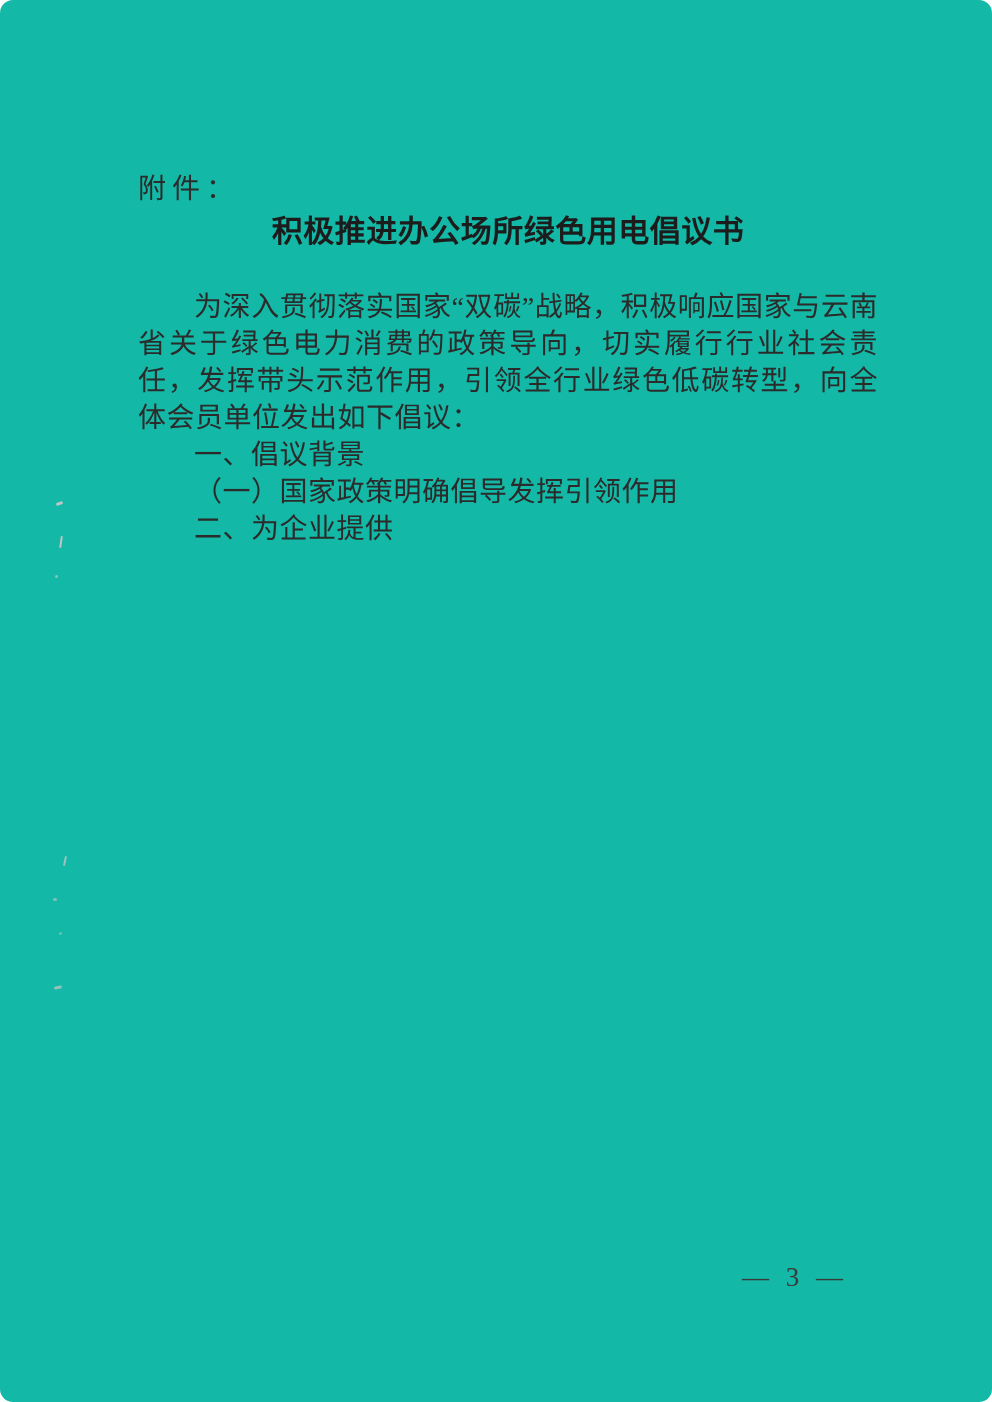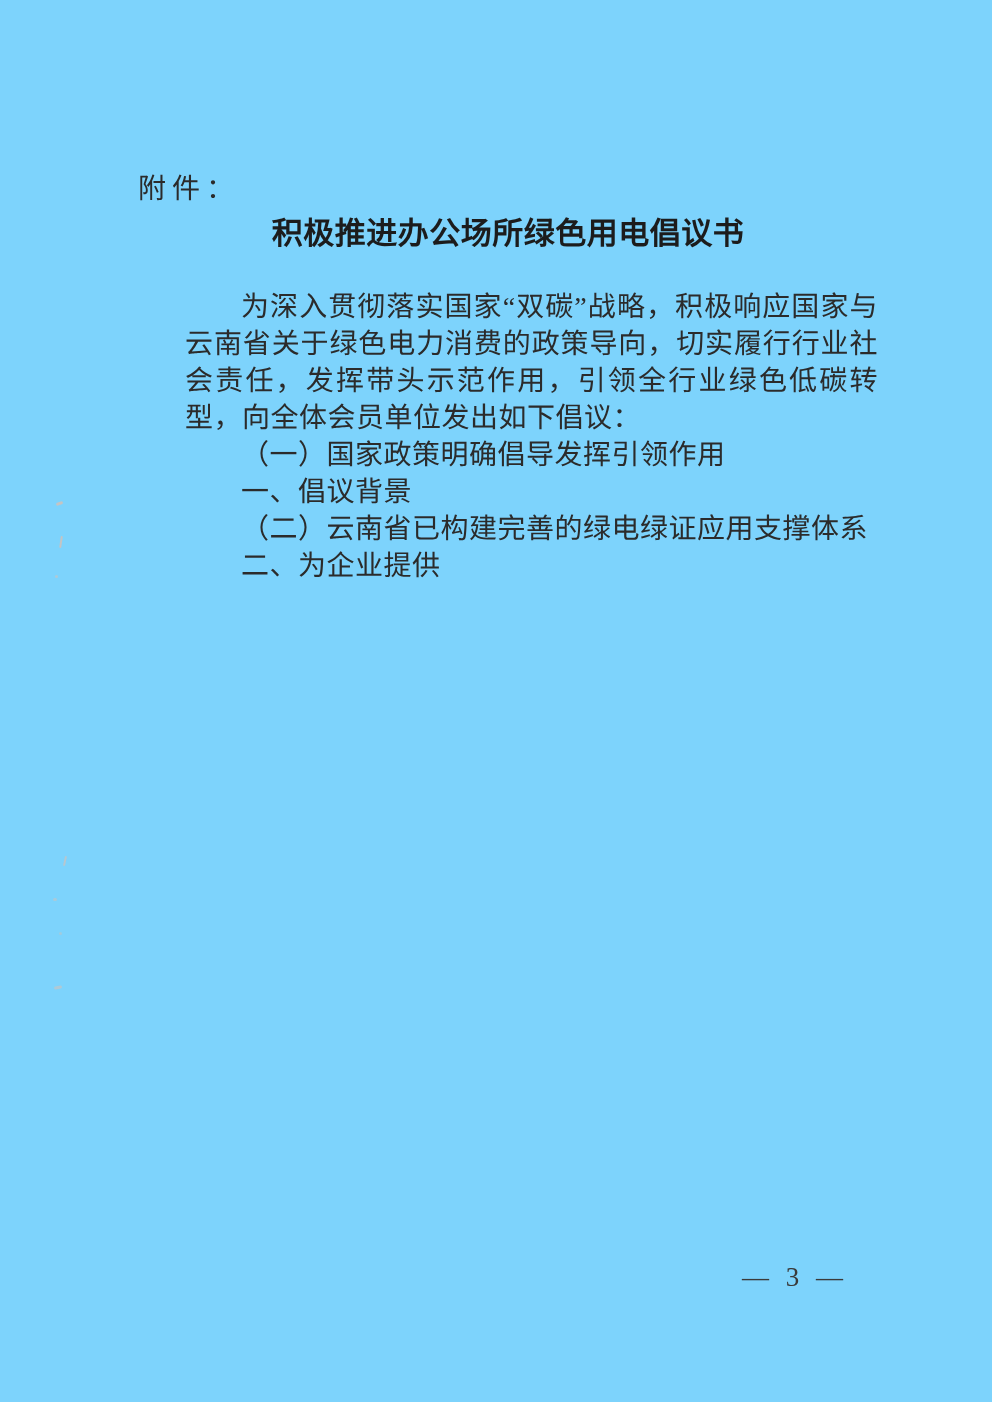--- a/index.html
+++ b/index.html
@@ -11,47 +11,47 @@
     width: 992px;
     height: 1402px;
     position: relative;
     overflow: hidden;
     font-family: "Liberation Serif", "DejaVu Serif", serif;
     color: #2b2b2b;
   }
   .page {
     position: absolute;
     inset: 0;
-    background: #7dd3fc;
+    background: #14b8a6;
+    border-radius: 13px;
   }
   .content {
     position: absolute;
     left: 138px;
     top: 172px;
     width: 740px;
   }
   .attachment-label {
     font-size: 28px;
     line-height: 34px;
     letter-spacing: 6px;
     color: #2b2b2b;
   }
   .doc-title {
     margin-top: 8px;
-    font-family: Liberation Sans, sans-serif;
+    font-family: Liberation Mono, monospace;
     font-weight: 700;
     font-size: 31px;
     line-height: 40px;
     text-align: center;
     color: #1c1c1c;
     letter-spacing: 0.5px;
   }
   .body-text {
     margin-top: 34px;
-    margin-left: 47px;
   }
   .body-text p {
     margin: 0;
     font-size: 28px;
     line-height: 37px;
     letter-spacing: 0.5px;
     text-indent: 2em;
     text-align: justify;
     text-justify: inter-ideograph;
     color: #2b2b2b;
@@ -90,23 +90,22 @@
 <div class="page">
 
   <div class="content">
 
     <div class="attachment-label">附件：</div>
 
     <div class="doc-title">积极推进办公场所绿色用电倡议书</div>
 
     <div class="body-text">
       <p>为深入贯彻落实国家“双碳”战略，积极响应国家与云南省关于绿色电力消费的政策导向，切实履行行业社会责任，发挥带头示范作用，引领全行业绿色低碳转型，向全体会员单位发出如下倡议：</p>
+      <p class="heading">一、倡议背景</p>
       <p class="heading">（一）国家政策明确倡导发挥引领作用</p>
-      <p class="heading">一、倡议背景</p>
-      <p class="heading">（二）云南省已构建完善的绿电绿证应用支撑体系</p>
       <p class="heading">二、为企业提供</p>
     </div>
 
   </div>
 
   <div class="page-number">— 3 —</div>
 
   <div class="speck s1"></div>
   <div class="speck s2"></div>
   <div class="speck s3"></div>

